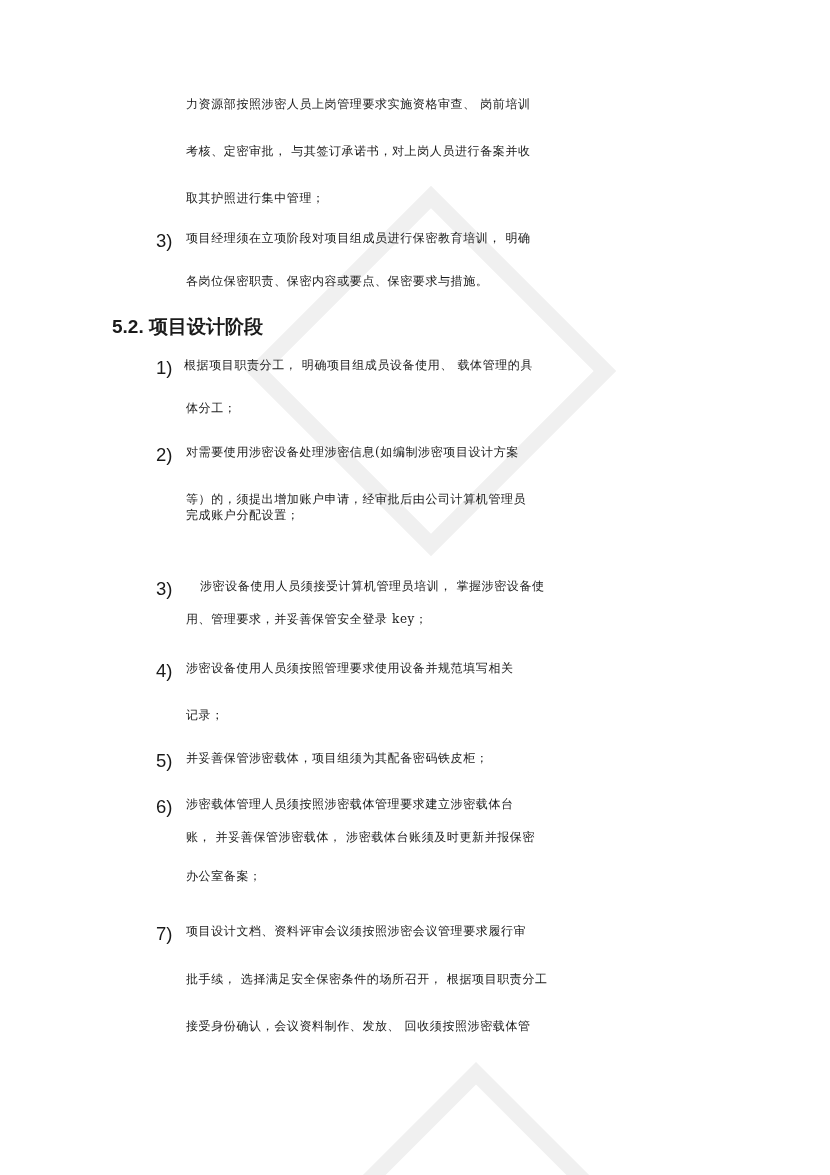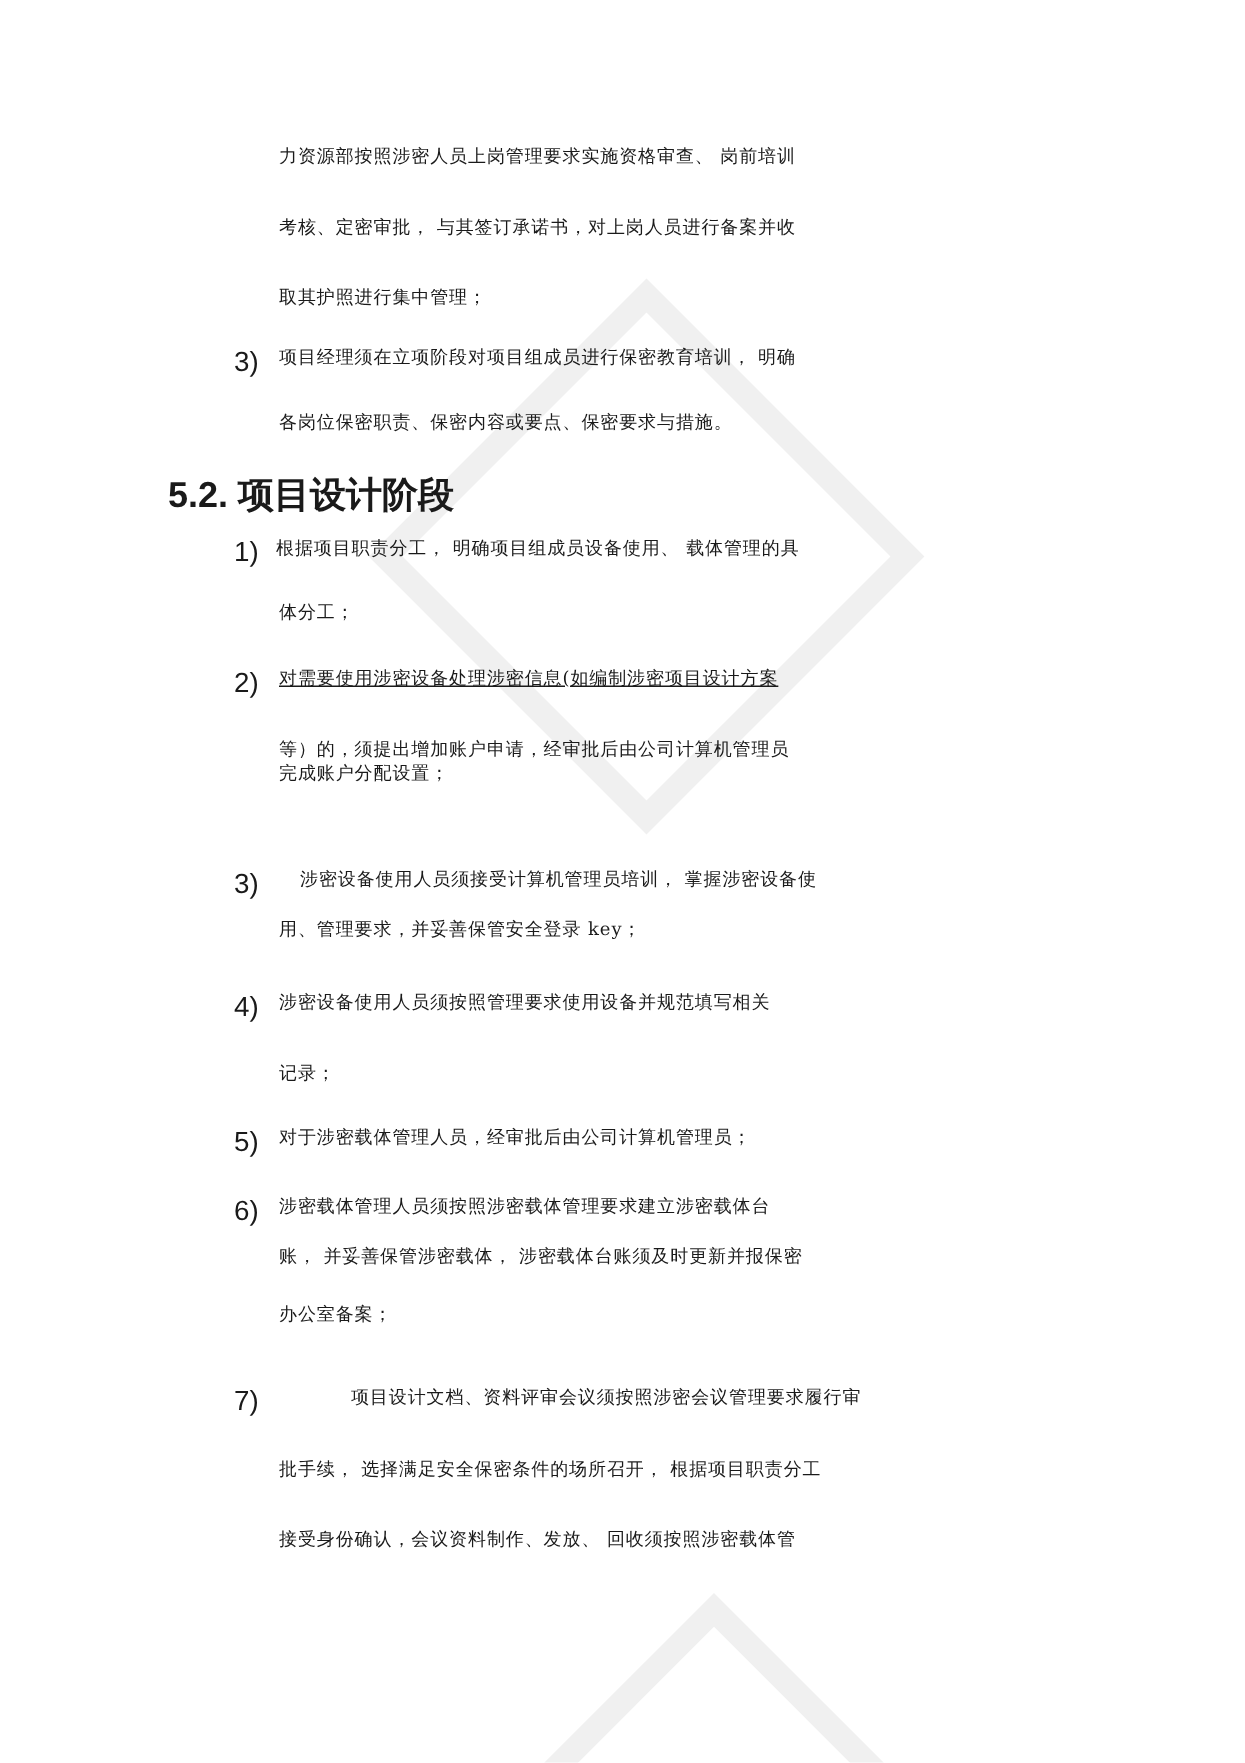--- a/index.html
+++ b/index.html
@@ -2,21 +2,21 @@
 <html><head>
   <meta charset="utf-8">
   <style>
     html, body { margin:0; padding:0; }
     body { width:830px; height:1175px; background:#ffffff; position:relative; overflow:hidden;
       font-family:"DejaVu Serif","Liberation Serif",serif; color:#1a1a1a; }
     .wm { position:absolute; pointer-events:none; }
     .wm .diamond { position:absolute; border:16px solid #f0f0f0; transform:rotate(45deg); }
     .line { position:absolute; font-size:12px; white-space:nowrap; letter-spacing:0.6px; }
     .num { position:absolute; font-family:"Liberation Sans","DejaVu Sans",sans-serif; font-size:18.5px; }
-    .heading { position:absolute; left:112px; font-family:"Liberation Sans","DejaVu Sans",sans-serif; font-weight:bold; font-size:24px; }
+    .heading { position:absolute; left:112px; font-family:"Liberation Sans","DejaVu Sans",sans-serif; font-weight:bold; font-size:19px; }
   </style>
 </head>
 <body>
 
 <div class="wm" style="left:0;top:0;width:830px;height:1175px;">
   <div class="diamond" style="left:300px;top:240px;width:230px;height:230px;"></div>
   <div class="diamond" style="left:360px;top:1110px;width:200px;height:200px;"></div>
 </div>
 
 <div>
@@ -28,37 +28,37 @@
   <div class="line" style="left:186px;top:230px;">项目经理须在立项阶段对项目组成员进行保密教育培训， 明确</div>
   <div class="line" style="left:186px;top:273px;text-align:center;">各岗位保密职责、保密内容或要点、保密要求与措施。</div>
 
   <div class="heading" style="top:314px;">5.2. 项目设计阶段</div>
 
   <div class="num" style="left:156px;top:357px;">1)</div>
   <div class="line" style="left:184px;top:357px;text-align:center;">根据项目职责分工， 明确项目组成员设备使用、 载体管理的具</div>
   <div class="line" style="left:186px;top:400px;">体分工；</div>
 
   <div class="num" style="left:156px;top:444px;">2)</div>
-  <div class="line" style="left:186px;top:444px;text-decoration:underline;">对需要使用涉密设备处理涉密信息(如编制涉密项目设计方案</div>
+  <div class="line" style="left:186px;top:444px;">对需要使用涉密设备处理涉密信息(如编制涉密项目设计方案</div>
   <div class="line" style="left:186px;top:491px;">等）的，须提出增加账户申请，经审批后由公司计算机管理员</div>
   <div class="line" style="left:186px;top:507px;">完成账户分配设置；</div>
 
   <div class="num" style="left:156px;top:578px;">3)</div>
   <div class="line" style="left:186px;top:578px;margin-left:14px;">涉密设备使用人员须接受计算机管理员培训， 掌握涉密设备使</div>
   <div class="line" style="left:186px;top:611px;">用、管理要求，并妥善保管安全登录 key；</div>
 
   <div class="num" style="left:156px;top:660px;">4)</div>
   <div class="line" style="left:186px;top:660px;">涉密设备使用人员须按照管理要求使用设备并规范填写相关</div>
   <div class="line" style="left:186px;top:707px;">记录；</div>
 
   <div class="num" style="left:156px;top:750px;">5)</div>
-  <div class="line" style="left:186px;top:750px;">对于涉密载体管理人员，经审批后由公司计算机管理员；</div>
+  <div class="line" style="left:186px;top:750px;">并妥善保管涉密载体，项目组须为其配备密码铁皮柜；</div>
 
   <div class="num" style="left:156px;top:796px;">6)</div>
   <div class="line" style="left:186px;top:796px;">涉密载体管理人员须按照涉密载体管理要求建立涉密载体台</div>
   <div class="line" style="left:186px;top:829px;">账， 并妥善保管涉密载体， 涉密载体台账须及时更新并报保密</div>
   <div class="line" style="left:186px;top:868px;">办公室备案；</div>
 
   <div class="num" style="left:156px;top:923px;">7)</div>
-  <div class="line" style="left:186px;top:923px;margin-left:48px;">项目设计文档、资料评审会议须按照涉密会议管理要求履行审</div>
+  <div class="line" style="left:186px;top:923px;">项目设计文档、资料评审会议须按照涉密会议管理要求履行审</div>
   <div class="line" style="left:186px;top:971px;">批手续， 选择满足安全保密条件的场所召开， 根据项目职责分工</div>
   <div class="line" style="left:186px;top:1018px;">接受身份确认，会议资料制作、发放、 回收须按照涉密载体管</div>
 </div>
 
 </body></html>

